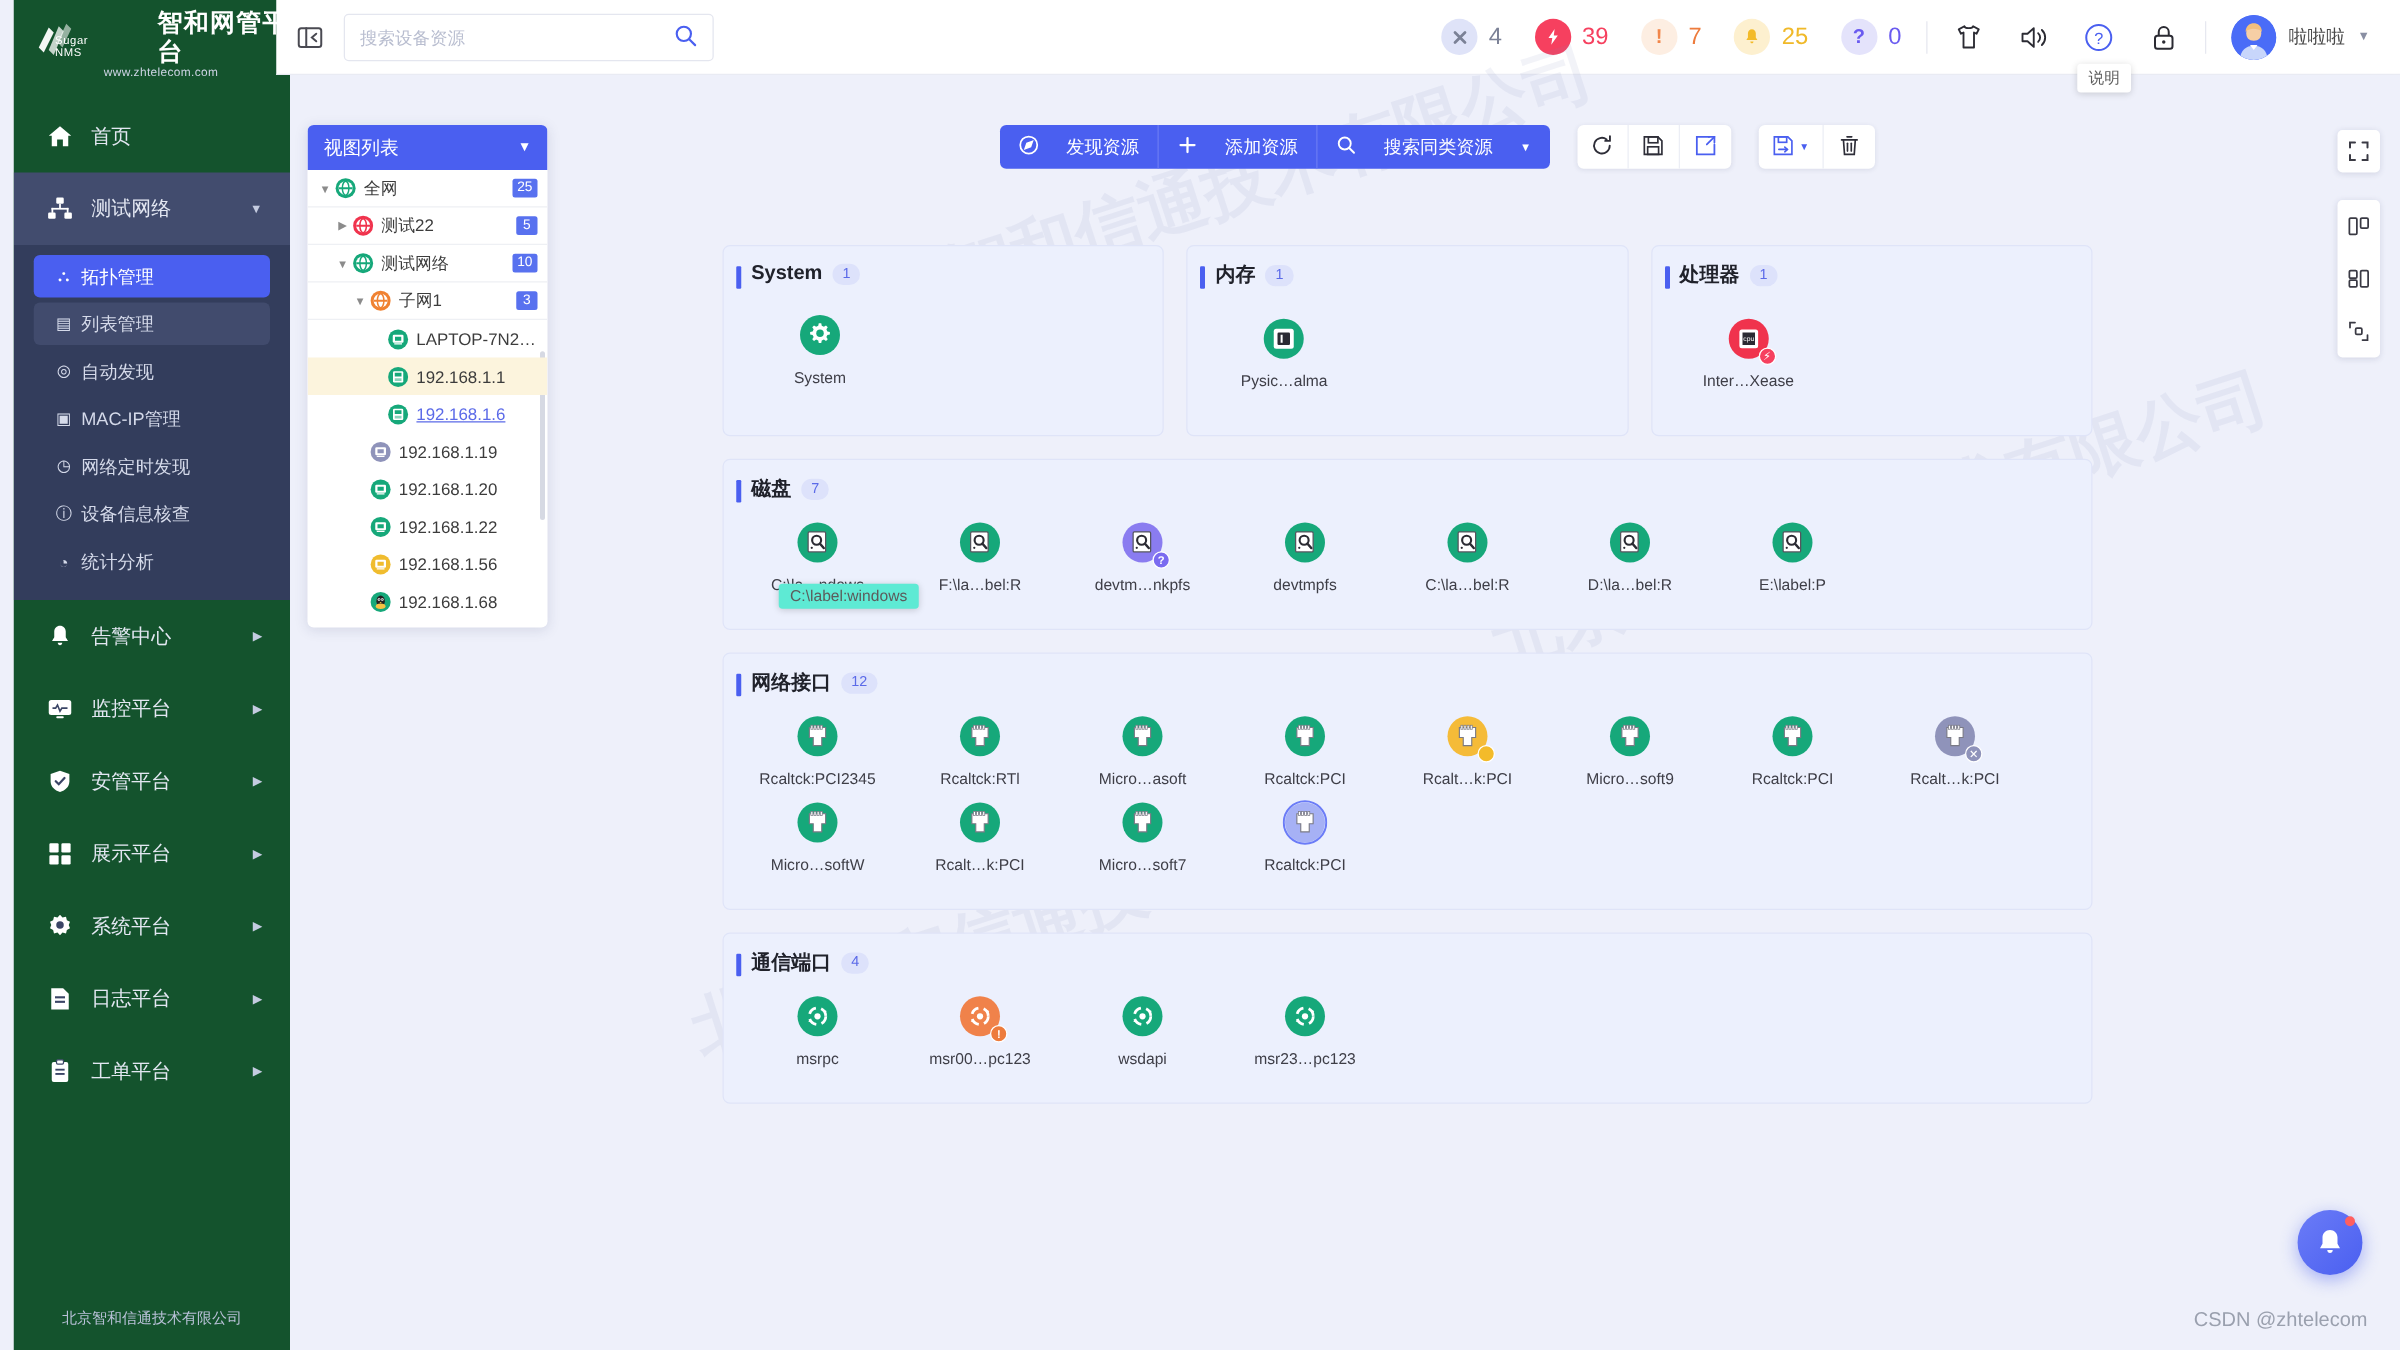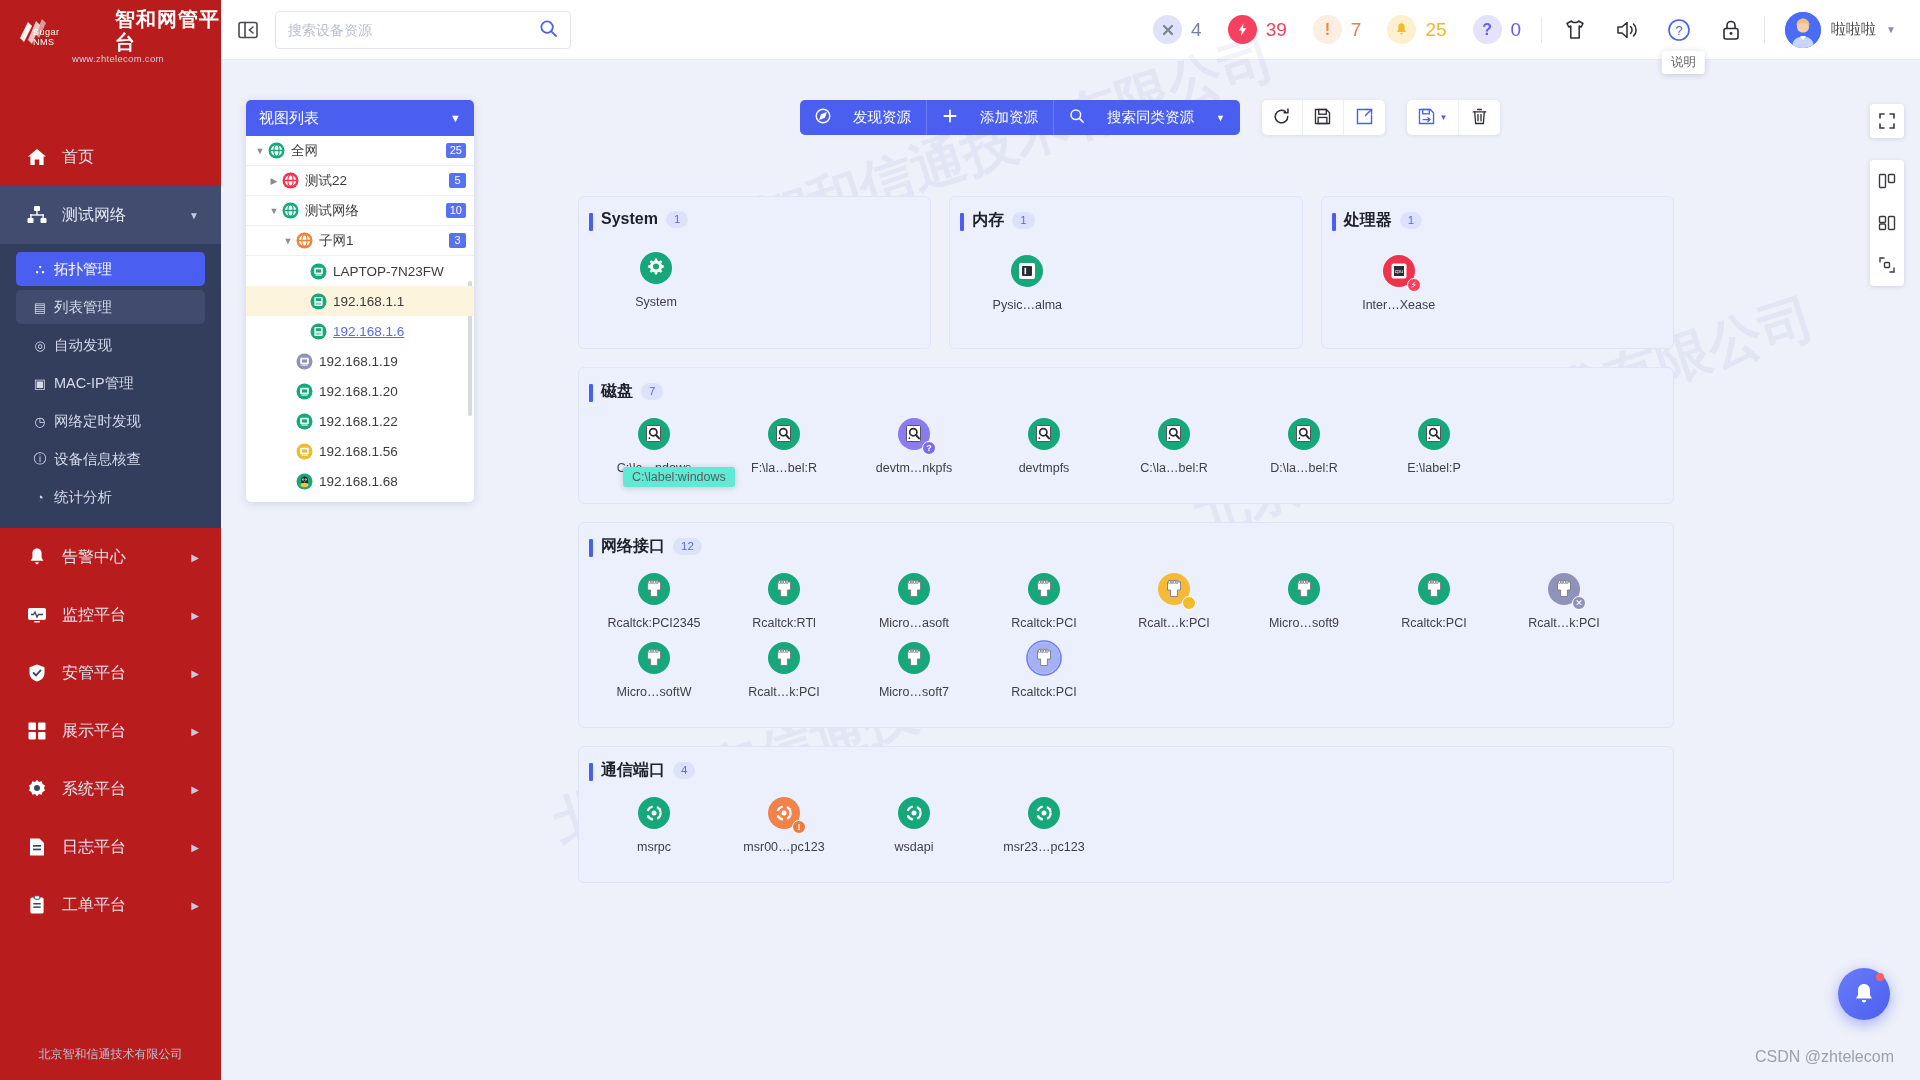--- a/index.html
+++ b/index.html
@@ -7,23 +7,23 @@
   body {
     font-family: "Liberation Sans", "DejaVu Sans", sans-serif;
     background: #eef0fa;
     color: #333;
     font-size: 14px;
     position: relative;
   }
 
   
   #sidebar {
-    position: absolute; left: 0; top: 0; width: 221px; height: 1080px;
-    background: #b91c1c; color: #dfe3ef;
-    display: flex; flex-direction: column; gap: 48px;
+    position: absolute; left: 11px; top: 0; width: 221px; height: 1080px;
+    background: #14532d; color: #dfe3ef;
+    display: flex; flex-direction: column;
   }
   #logo-area { height: 72px; display: flex; align-items: center; padding-left: 18px; gap: 8px; }
   .logo-mark { width: 46px; height: 40px; position: relative; }
   .logo-sub { position: absolute; left: 15px; top: 11px; font-size: 9px; letter-spacing: .5px;
               color:#fff; line-height: 10px; font-family: "Liberation Sans", sans-serif; }
   .logo-text { line-height: 1.15; }
   .logo-title { font-size: 20px; font-weight: bold; color: #fff; letter-spacing: 1px; margin-left: 43px; }
   .logo-url { font-size: 9.5px; color: #cfd5e6; letter-spacing: .3px; }
 
   .nav { flex: 1; overflow: hidden; padding-top: 8px; }
@@ -78,21 +78,21 @@
   }
   .user-area { display: flex; align-items: center; gap: 10px; padding-right: 24px; cursor: pointer; }
   .avatar {
     width: 36px; height: 36px; border-radius: 50%; background: #4a6cf7; overflow: hidden;
     position: relative;
   }
   .user-name { font-size: 15px; color: #4a4a4a; }
 
   
   #tree-panel {
-    position: absolute; left: 246px; top: 100px; width: 228px;
+    position: absolute; left: 246px; top: 100px; width: 192px;
     background: #fff; border-radius: 5px; box-shadow: 0 2px 10px rgba(40,50,90,.13);
     overflow: hidden;
   }
   .tree-header {
     height: 36px; background: #4a5ff0; color: #fff; display: flex; align-items: center;
     justify-content: space-between; padding: 0 13px; font-size: 15px; cursor: pointer;
   }
   .tree-body { max-height: 366px; overflow: hidden; position: relative; }
   .tree-row {
     height: 30px; display: flex; align-items: center; font-size: 13.5px; color: #3c3c3c;

